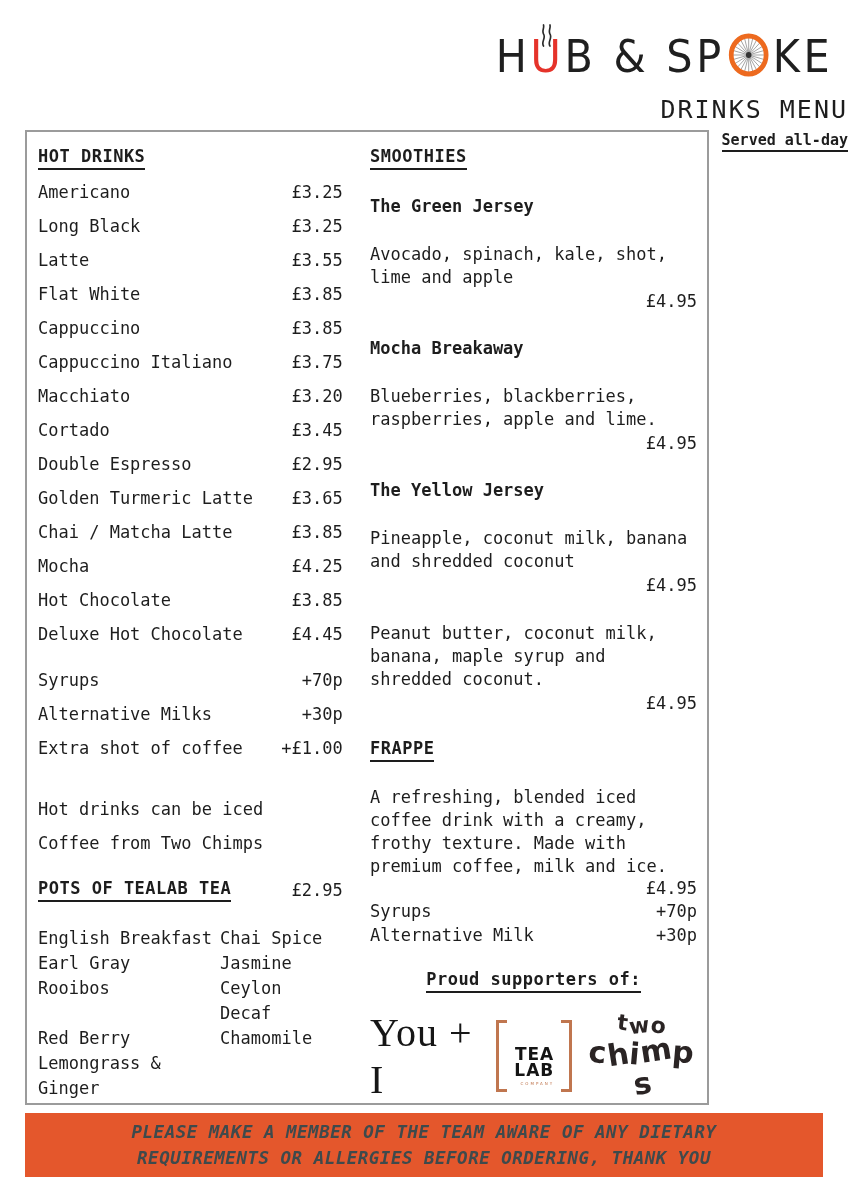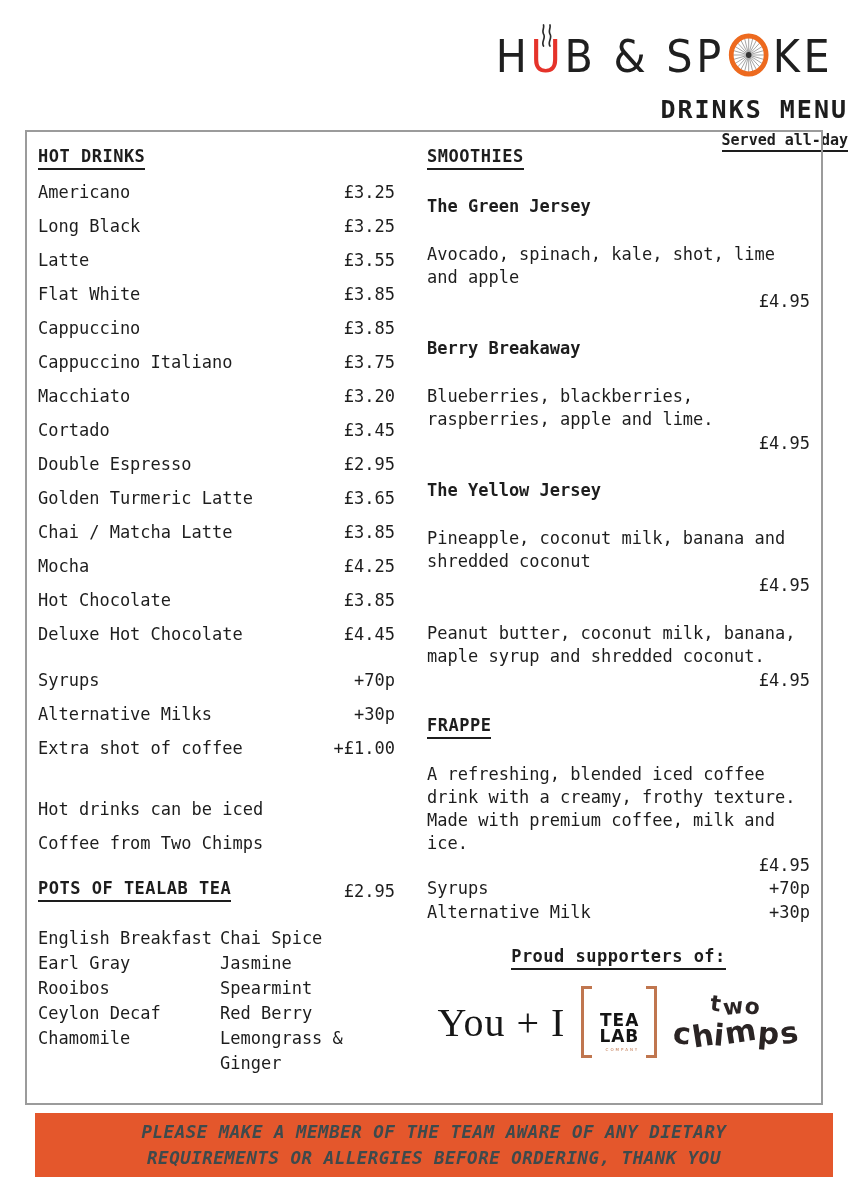--- a/index.html
+++ b/index.html
@@ -12,43 +12,43 @@
   
   .header { text-align:right; padding-top:30px; }
   .logo-line { display:inline-block; white-space:nowrap; transform:scaleX(.92); }
   .logo-text {
     font-family:"DejaVu Sans", sans-serif; font-size:45px; font-weight:400;
     letter-spacing:4px; color:#1f1f1f;
   }
   .logo-u { color:#E5332A; position:relative; display:inline-block; }
   .steam-icon { position:absolute; top:-24px; left:8px; }
   .wheel-icon { display:inline-block; vertical-align:-6px; margin:0 3px; }
-  .menu-title { font-size:25px; letter-spacing:2px; margin-top:12px; font-weight:700; }
+  .menu-title { font-size:25px; letter-spacing:2px; margin-top:12px; font-weight:400; }
   .menu-subtitle { margin-top:7px; font-size:15px; font-weight:bold; }
   .menu-subtitle span { border-bottom:2px solid #1d1d1d; padding-bottom:1px; }
 
   
   .menu-box {
-    position:absolute; left:25px; top:130px; width:798px; height:975px;
+    position:absolute; left:25px; top:130px; width:684px; height:975px;
     border:2px solid #9b9b9b; display:flex; padding:14px 10px 0 11px;
   }
   .col-left  { width:357px; }
   .col-gap   { width:32px; }
   .col-right { width:383px; }
 
   .section-heading { font-size:17px; font-weight:bold; letter-spacing:.5px; line-height:21px; }
   .section-heading .u { display:inline-block; border-bottom:2.5px solid #1d1d1d; padding-bottom:1px; }
 
   .hot-list { margin-top:12px;text-align:center; }
   .price-row { display:flex; justify-content:space-between; font-size:17px; line-height:21px; margin-bottom:13px; }
   .extras-list { margin-top:25px; }
   .notes { margin-top:40px; }
   .note-line { font-size:17px; line-height:21px; margin-bottom:13px; }
 
-  .tea-head { margin-top:24px; display:flex; justify-content:space-between; align-items:flex-end; }
+  .tea-head { margin-top:24px; display:flex; justify-content:space-between; align-items:center; }
   .tea-price { font-size:17px; line-height:21px; }
   .tea-grid { margin-top:24px; display:grid; grid-template-columns:182px 1fr; font-size:17px; line-height:25px; }
 
   .smoothie-item { margin-top:26px; }
   .item-name { font-size:17px; font-weight:bold; line-height:21px; }
   .item-desc { margin-top:26px; font-size:17px; line-height:23px; }
   .item-price { margin-top:2px; text-align:right; font-size:17px; line-height:21px; }
 
   .frappe-heading { margin-top:24px; }
   .frappe-desc { margin-top:24px; font-size:17px; line-height:23px; }
@@ -67,21 +67,21 @@
   .tl-inner { display:flex; flex-direction:column; justify-content:center; text-align:right; padding:6px 2px;margin-top:20px; }
   .tl-word { font-family:"DejaVu Sans", sans-serif; font-weight:bold; font-size:17px; line-height:16px; letter-spacing:1px; color:#141414; }
   .tl-company { margin-top:3px; font-family:"DejaVu Sans", sans-serif; font-size:4px; letter-spacing:2px; color:#C0764F; }
 
   .twochimps { font-family:"DejaVu Sans", sans-serif; font-weight:900; color:#2A2424; text-align:center; line-height:1; }
   .tc-top { font-size:22px; letter-spacing:2px; }
   .tc-bottom { font-size:30px; letter-spacing:1px; margin-top:2px; transform:rotate(-2deg); }
 
   
   .footer {
-    position:absolute; left:35px; top:1113px; width:798px; height:64px;
+    position:absolute; left:25px; top:1113px; width:798px; height:64px;
     background:#E4572C; display:flex; flex-direction:column; justify-content:center; align-items:center;
   }
   .footer-line {
     font-style:italic; font-weight:bold; font-size:17.5px; letter-spacing:.5px;
     color:#3E4A4C; line-height:26px;
   }
 </style>
 </head>
 <body>
 
@@ -207,42 +207,41 @@
       </div>
       <div class="tea-price">£2.95</div>
     </div>
 
     <div class="tea-grid">
       <div>English Breakfast</div>
       <div>Chai Spice</div>
       <div>Earl Gray</div>
       <div>Jasmine</div>
       <div>Rooibos</div>
-      <div>Spearmint</div>
       <div>Ceylon Decaf</div>
       <div>Red Berry</div>
       <div>Chamomile</div>
       <div>Lemongrass &amp; Ginger</div>
     </div>
   </div>
 
   <div class="col-gap"></div>
 
   <div class="col-right">
     <div class="section-heading">
       <span class="u">SMOOTHIES</span>
     </div>
 
     <div class="smoothie-item">
       <div class="item-name">The Green Jersey</div>
       <div class="item-desc">Avocado, spinach, kale, shot, lime and apple</div>
       <div class="item-price">£4.95</div>
     </div>
     <div class="smoothie-item">
-      <div class="item-name">Berry Breakaway</div>
+      <div class="item-name">Mocha Breakaway</div>
       <div class="item-desc">Blueberries, blackberries, raspberries, apple and lime.</div>
       <div class="item-price">£4.95</div>
     </div>
     <div class="smoothie-item">
       <div class="item-name">The Yellow Jersey</div>
       <div class="item-desc">Pineapple, coconut milk, banana and shredded coconut</div>
       <div class="item-price">£4.95</div>
     </div>
     <div class="smoothie-item">
       <div class="item-desc">Peanut butter, coconut milk, banana, maple syrup and shredded coconut.</div>

